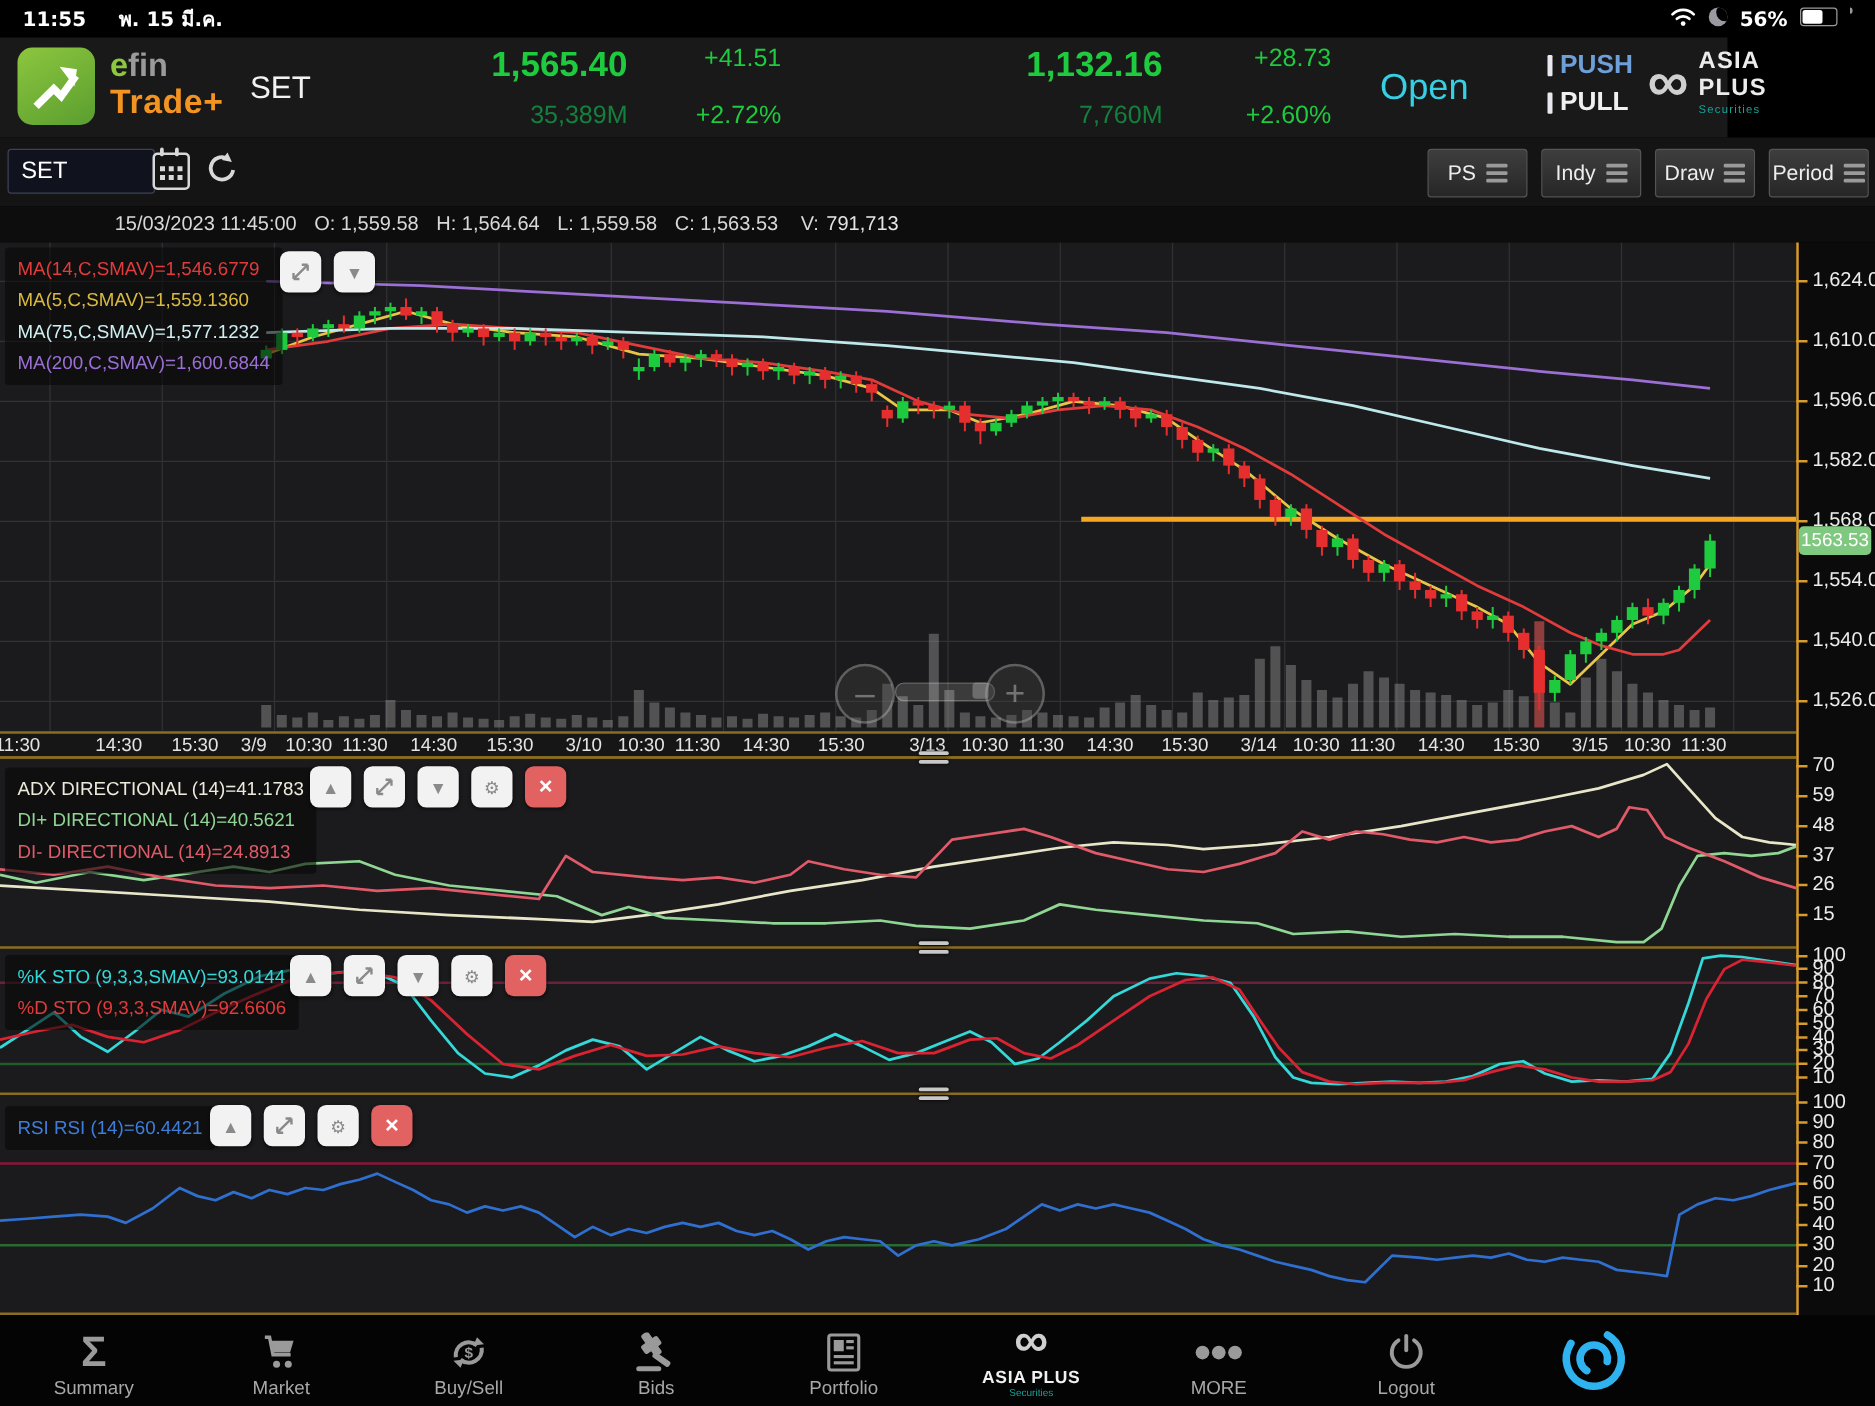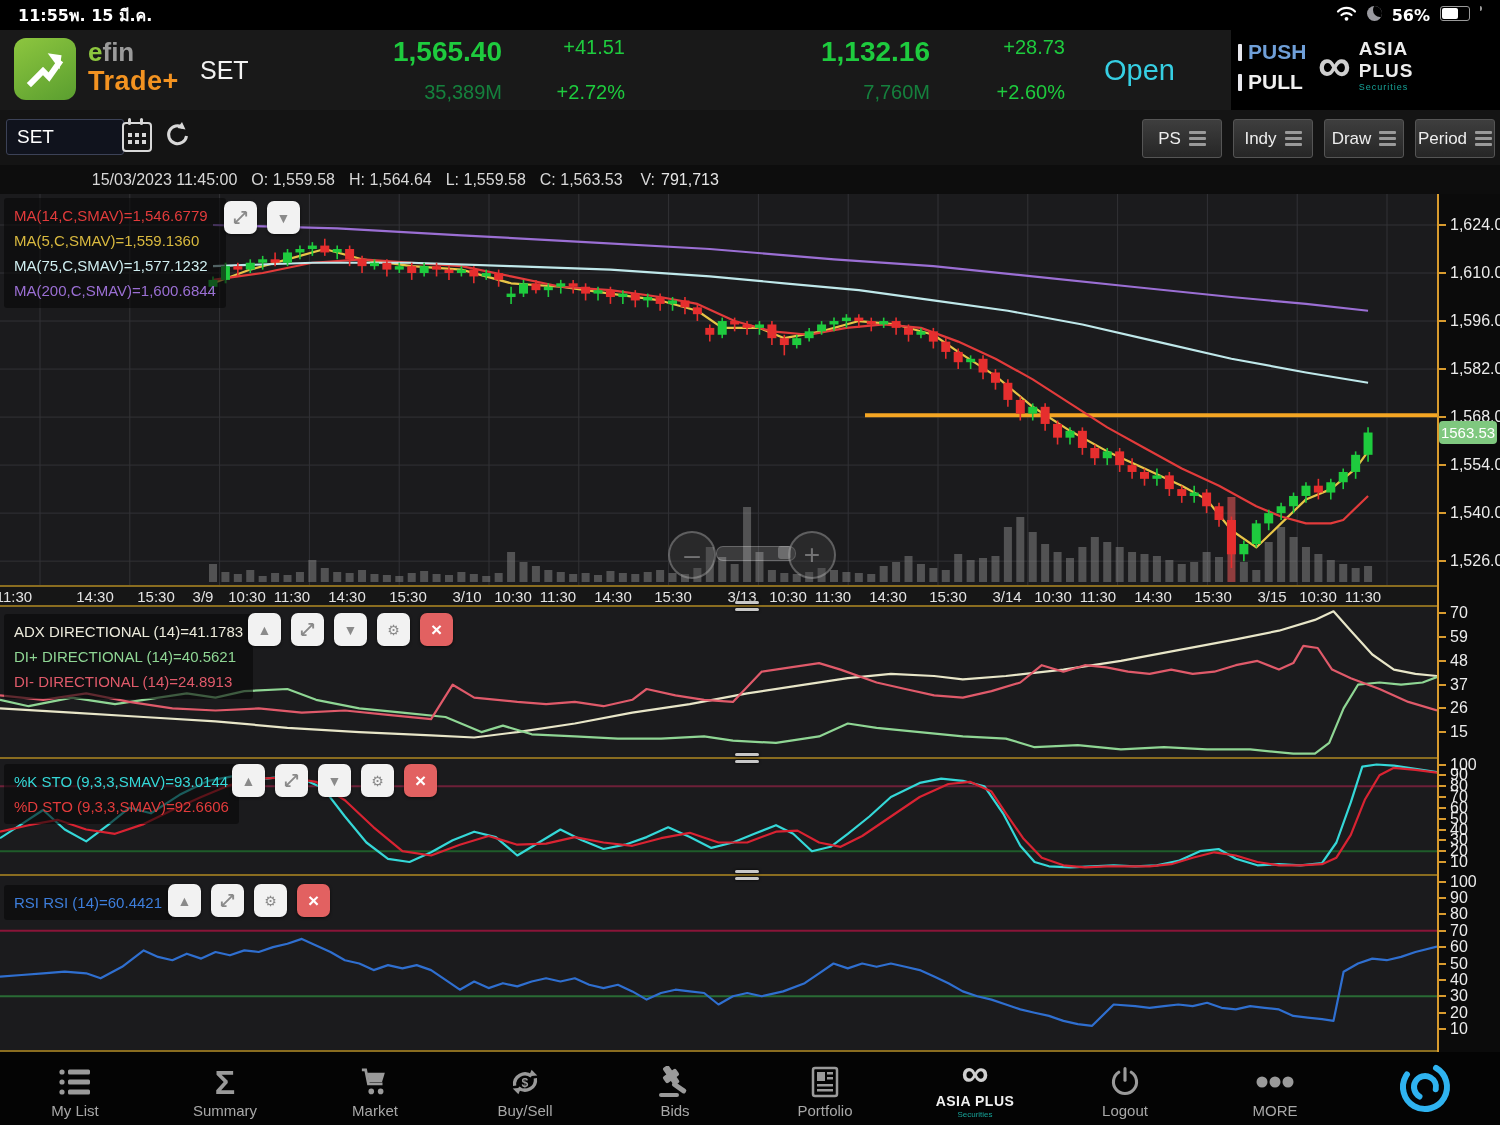--- a/index.html
+++ b/index.html
@@ -4,30 +4,30 @@
 <style>
   html,body{margin:0;padding:0;background:#000;}
   body{font-family:"Liberation Sans",sans-serif;-webkit-font-smoothing:antialiased;}
   #app{position:relative;width:1500px;height:1125px;background:#000;overflow:hidden;}
   .abs{position:absolute;}
 
   
   #status-bar{position:absolute;top:0;left:0;width:1500px;height:30px;background:#000;
     display:flex;justify-content:space-between;align-items:center;padding:0 18px;box-sizing:border-box;
     color:#fff;font-family:"DejaVu Sans",sans-serif;font-size:16px;font-weight:bold;}
-  #status-left{display:flex;align-items:center;}
+  #status-left{display:flex;gap:26px;align-items:center;}
   #status-right{display:flex;gap:10px;font-weight:bold;}
   .moon{width:15px;height:15px;border-radius:50%;background:#9a9aa0;position:relative;overflow:hidden;}
   .moon::after{content:'';position:absolute;left:6px;top:-3px;width:14px;height:14px;border-radius:50%;background:#000;}
   .batt{width:28px;height:13px;border:1px solid #9a9a9a;border-radius:3px;position:relative;}
   .batt-fill{position:absolute;left:1px;top:1px;bottom:1px;width:56%;background:#fff;border-radius:2px;}
   .batt-tip{width:2px;height:5px;background:#9a9a9a;border-radius:0 2px 2px 0;}
 
   
-  #app-header{position:absolute;top:30px;left:0;width:1231px;height:80px;background:#191919;}
+  #app-header{position:absolute;top:30px;left:0;width:1382px;height:80px;background:#191919;}
   #logo-box{position:absolute;left:14px;top:8px;width:62px;height:62px;border-radius:12px;
     background:linear-gradient(150deg,#8dc63f,#5a9e2f);display:flex;align-items:center;justify-content:center;}
   #logo-text{position:absolute;left:88px;top:8px;line-height:1.1;}
   .efin-e{color:#8dc63f;font-size:26px;font-weight:bold;}
   .efin-fin{color:#9a9a9a;font-size:26px;font-weight:bold;}
   .tradeplus{color:#f39321;font-size:27px;font-weight:bold;letter-spacing:.5px;}
   .idx-name{position:absolute;top:0;height:80px;display:flex;align-items:center;color:#f2f2f2;font-size:25px;}
   .qcol{position:absolute;top:6px;height:68px;display:flex;flex-direction:column;justify-content:space-between;align-items:flex-end;}
   .q-last{color:#1ecb3e;font-size:28px;font-weight:bold;}
   .q-chg{color:#1ecb3e;font-size:20px;}
@@ -742,35 +742,20 @@
     <div class="zoom-circle" style="left:668px;top:337px">–</div>
     <div id="zoom-slider">
         <div id="zoom-knob"></div>
       </div>
     <div class="zoom-circle" style="left:788px;top:337px">+</div>
   </div>
 
   <div id="bottom-nav">
       <div class="nav-item">
         <div class="nav-icon">
-          <svg width="34" height="30" viewBox="0 0 34 30">
-            <g fill="#9a9a9a">
-              <circle cx="4" cy="5" r="2.6"></circle>
-              <circle cx="4" cy="15" r="2.6"></circle>
-              <circle cx="4" cy="25" r="2.6"></circle>
-              <rect x="10" y="2.5" width="22" height="5" rx="1.5"></rect>
-              <rect x="10" y="12.5" width="22" height="5" rx="1.5"></rect>
-              <rect x="10" y="22.5" width="22" height="5" rx="1.5"></rect>
-            </g>
-          </svg>
-        </div>
-        <div class="nav-label">My List</div>
-      </div>
-      <div class="nav-item">
-        <div class="nav-icon">
           <span class="nav-glyph">Σ</span>
         </div>
         <div class="nav-label">Summary</div>
       </div>
       <div class="nav-item">
         <div class="nav-icon">
           <svg width="34" height="30" viewBox="0 0 36 32">
             <path d="M4 3 h4 l3 15 h15" fill="none" stroke="#9a9a9a" stroke-width="3"></path>
             <path d="M9.5 6 h19 l-3 10 h-14 z" fill="#9a9a9a"></path>
             <circle cx="14" cy="26" r="3" fill="#9a9a9a"></circle>
@@ -819,36 +804,36 @@
       </div>
       <div class="nav-item">
         <div class="nav-icon">
           <span style="font-size:38px;font-weight:bold;color:#cfcfcf;line-height:30px;">∞</span>
         </div>
         <div class="ap-label">ASIA PLUS</div>
         <div class="ap-sub">Securities</div>
       </div>
       <div class="nav-item">
         <div class="nav-icon">
-          <svg width="32" height="32" viewBox="0 0 36 36">
-            <path d="M11 7 a13 13 0 1 0 14 0" fill="none" stroke="#9a9a9a" stroke-width="3.5" stroke-linecap="round"></path>
-            <line x1="18" y1="3" x2="18" y2="16" stroke="#9a9a9a" stroke-width="3.5" stroke-linecap="round"></line>
-          </svg>
-        </div>
-        <div class="nav-label">Logout</div>
-      </div>
-      <div class="nav-item">
-        <div class="nav-icon">
           <svg width="40" height="14" viewBox="0 0 40 14">
             <circle cx="7" cy="7" r="5.5" fill="#9a9a9a"></circle>
             <circle cx="20" cy="7" r="5.5" fill="#9a9a9a"></circle>
             <circle cx="33" cy="7" r="5.5" fill="#9a9a9a"></circle>
           </svg>
         </div>
         <div class="nav-label">MORE</div>
+      </div>
+      <div class="nav-item">
+        <div class="nav-icon">
+          <svg width="32" height="32" viewBox="0 0 36 36">
+            <path d="M11 7 a13 13 0 1 0 14 0" fill="none" stroke="#9a9a9a" stroke-width="3.5" stroke-linecap="round"></path>
+            <line x1="18" y1="3" x2="18" y2="16" stroke="#9a9a9a" stroke-width="3.5" stroke-linecap="round"></line>
+          </svg>
+        </div>
+        <div class="nav-label">Logout</div>
       </div>
       <div class="nav-item">
         <svg width="56" height="56" viewBox="0 0 56 56" style="margin-bottom:4px">
           <circle cx="28" cy="28" r="22" fill="none" stroke="#2fb3f0" stroke-width="6" stroke-dasharray="105 34" transform="rotate(-60 28 28)" stroke-linecap="round"></circle>
           <circle cx="28" cy="28" r="11" fill="none" stroke="#2fb3f0" stroke-width="6" stroke-dasharray="48 22" transform="rotate(120 28 28)" stroke-linecap="round"></circle>
         </svg>
       </div>
     </div>
 
 </div>

